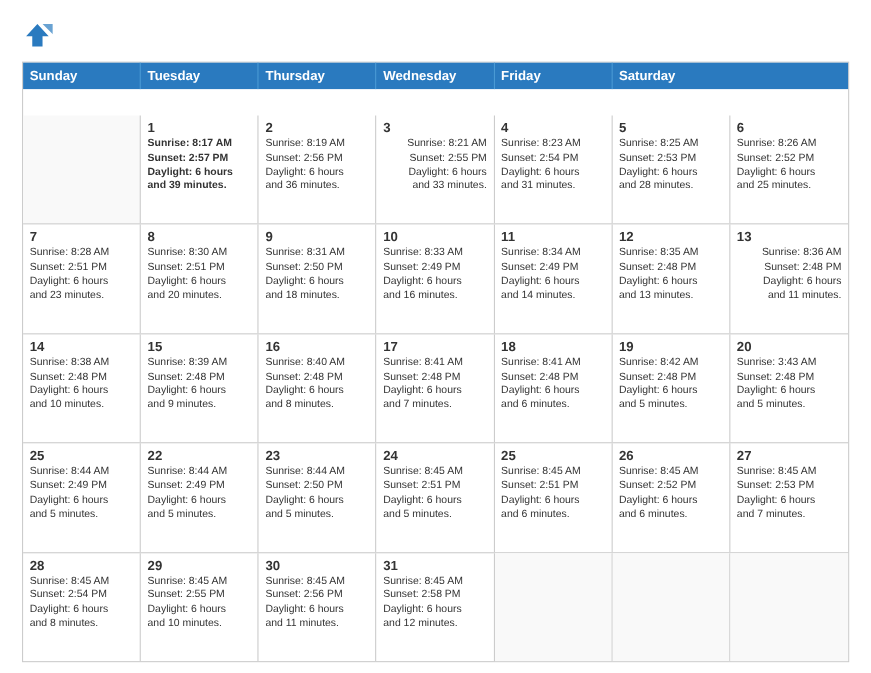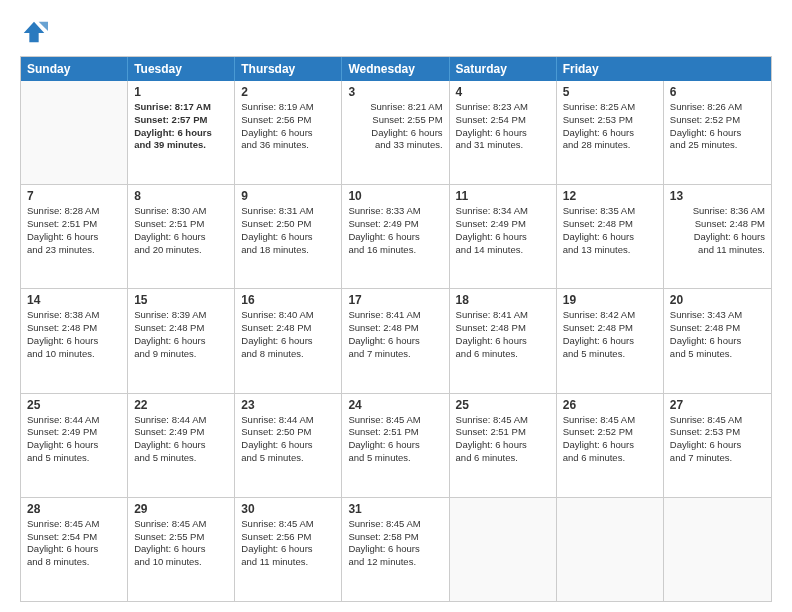--- a/index.html
+++ b/index.html
@@ -58,20 +58,21 @@
     }
     .location {
       font-size: 14px;
       color: #555;
     }
     .calendar {
       flex: 1;
       display: flex;
       flex-direction: column;
       border: 1px solid #ccc;
+      gap: 24px;
     }
     .cal-header {
       display: grid;
       grid-template-columns: repeat(7, 1fr);
       background: #2a7abf;
     }
     .cal-header-cell {
       color: #fff;
       font-weight: bold;
       font-size: 12px;
@@ -135,22 +136,22 @@
       <div class="location"></div>
     </div>
   </div>
 
   <div class="calendar">
     <div class="cal-header">
     <div class="cal-header-cell">Sunday</div>
         <div class="cal-header-cell">Tuesday</div>
         <div class="cal-header-cell">Thursday</div>
         <div class="cal-header-cell">Wednesday</div>
+        <div class="cal-header-cell">Friday</div>
         <div class="cal-header-cell">Saturday</div>
-        <div class="cal-header-cell">Friday</div>
       </div>
     <div class="cal-body">
     <div class="cal-row">
           <div class="cal-cell empty"></div>
           <div class="cal-cell">
             <span class="day-num">1</span>
             <div class="cell-info" style="white-space: pre-line; font-weight: bold;">Sunrise: 8:17 AM
 Sunset: 2:57 PM
 Daylight: 6 hours
 and 39 minutes.</div>

